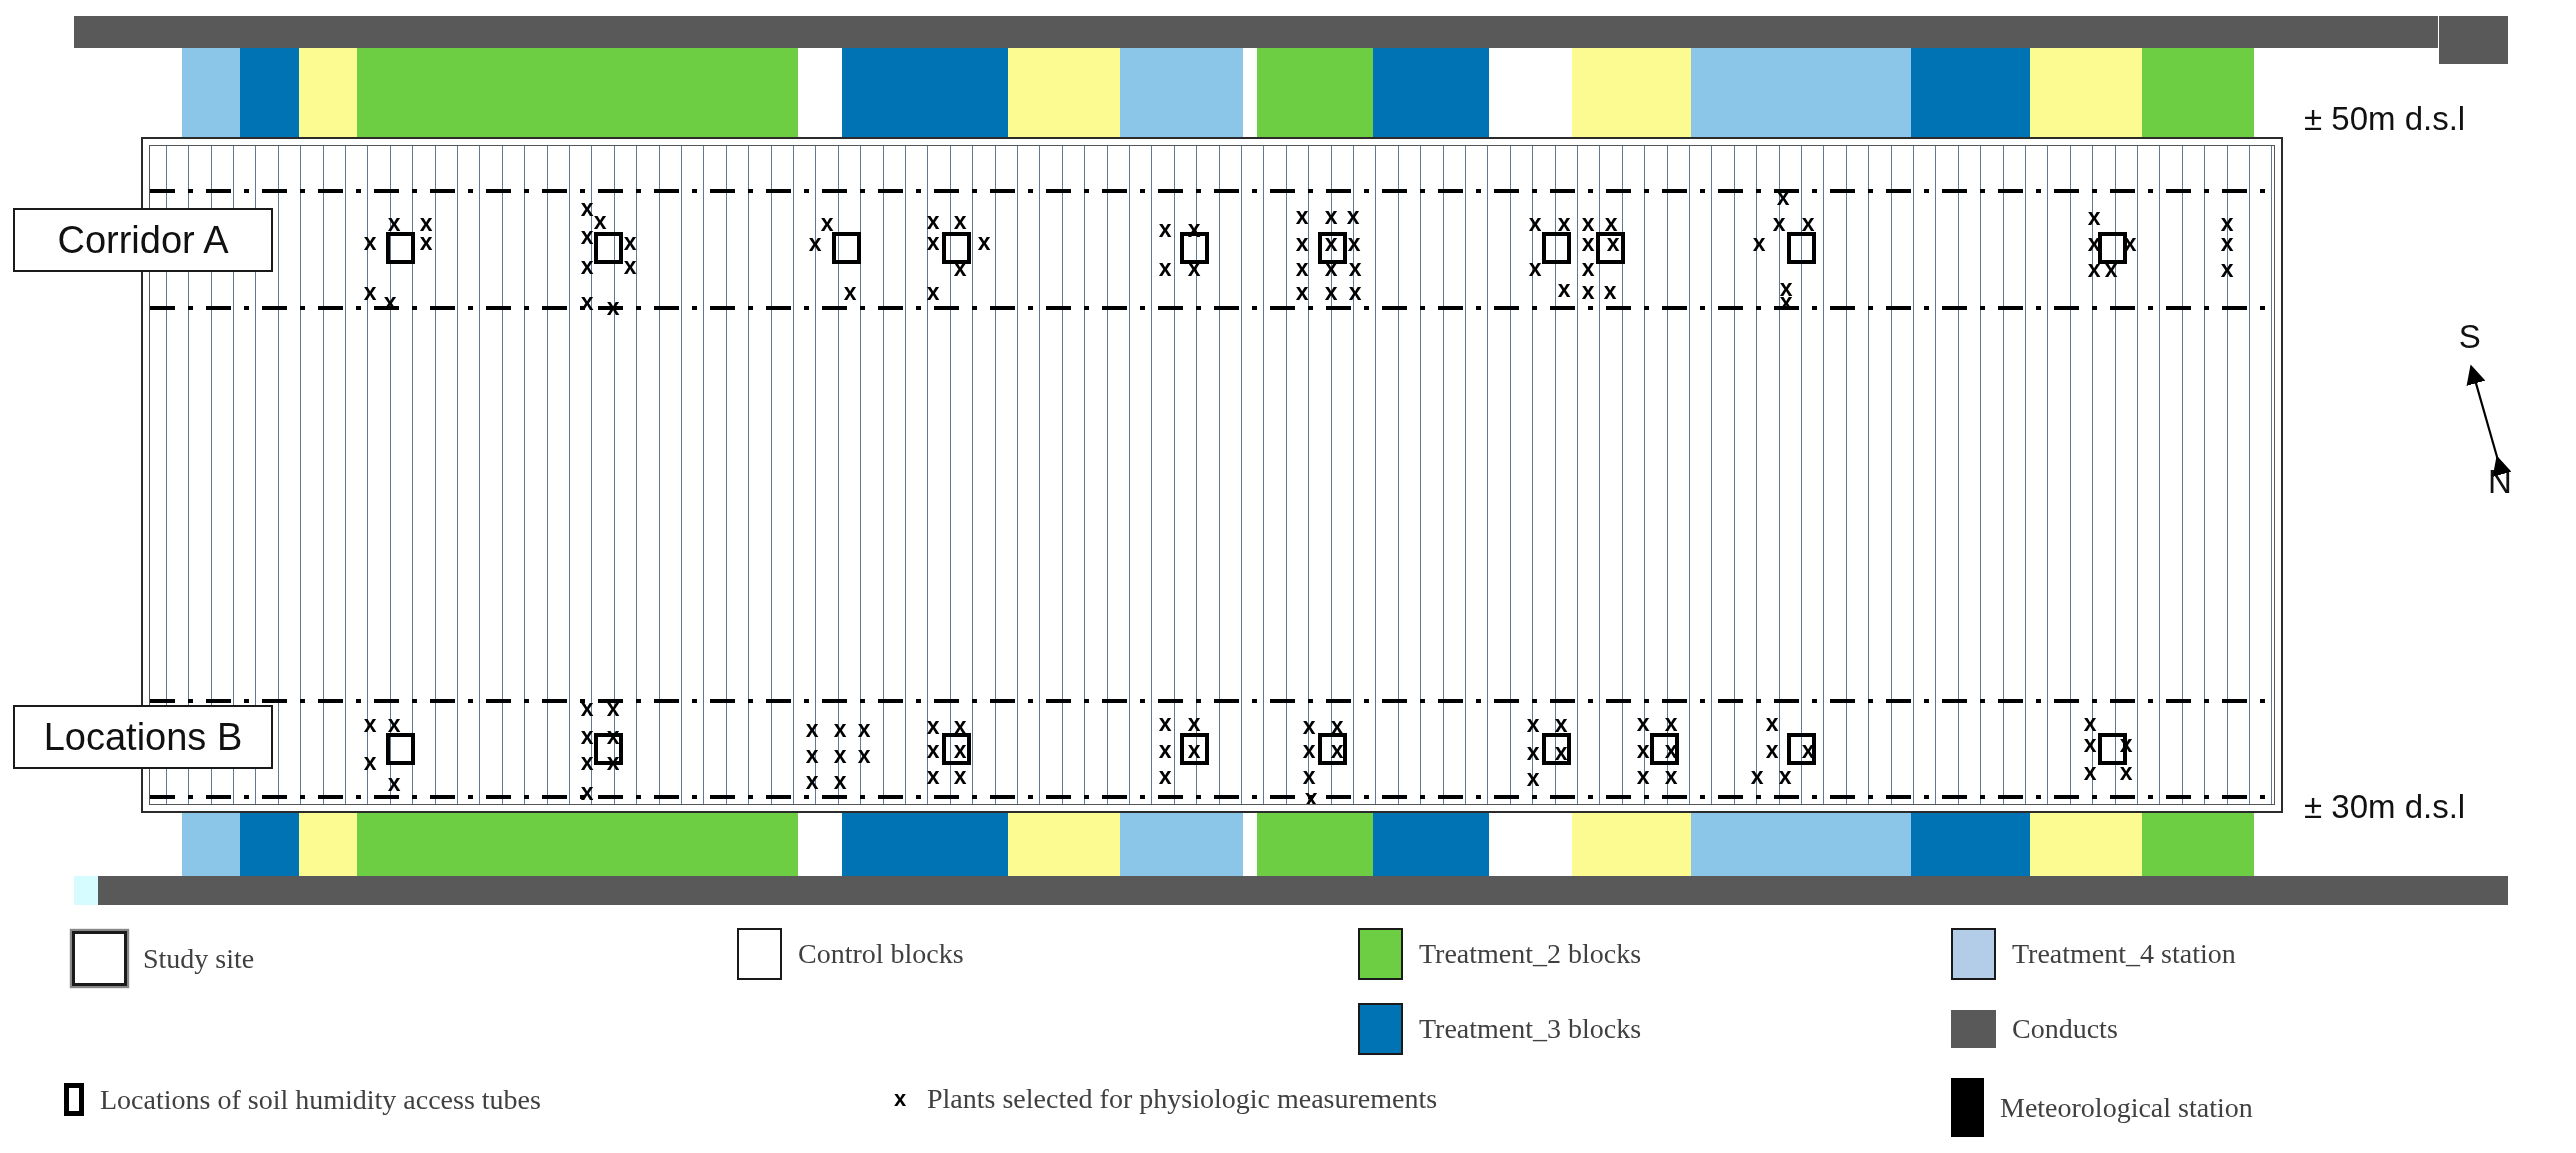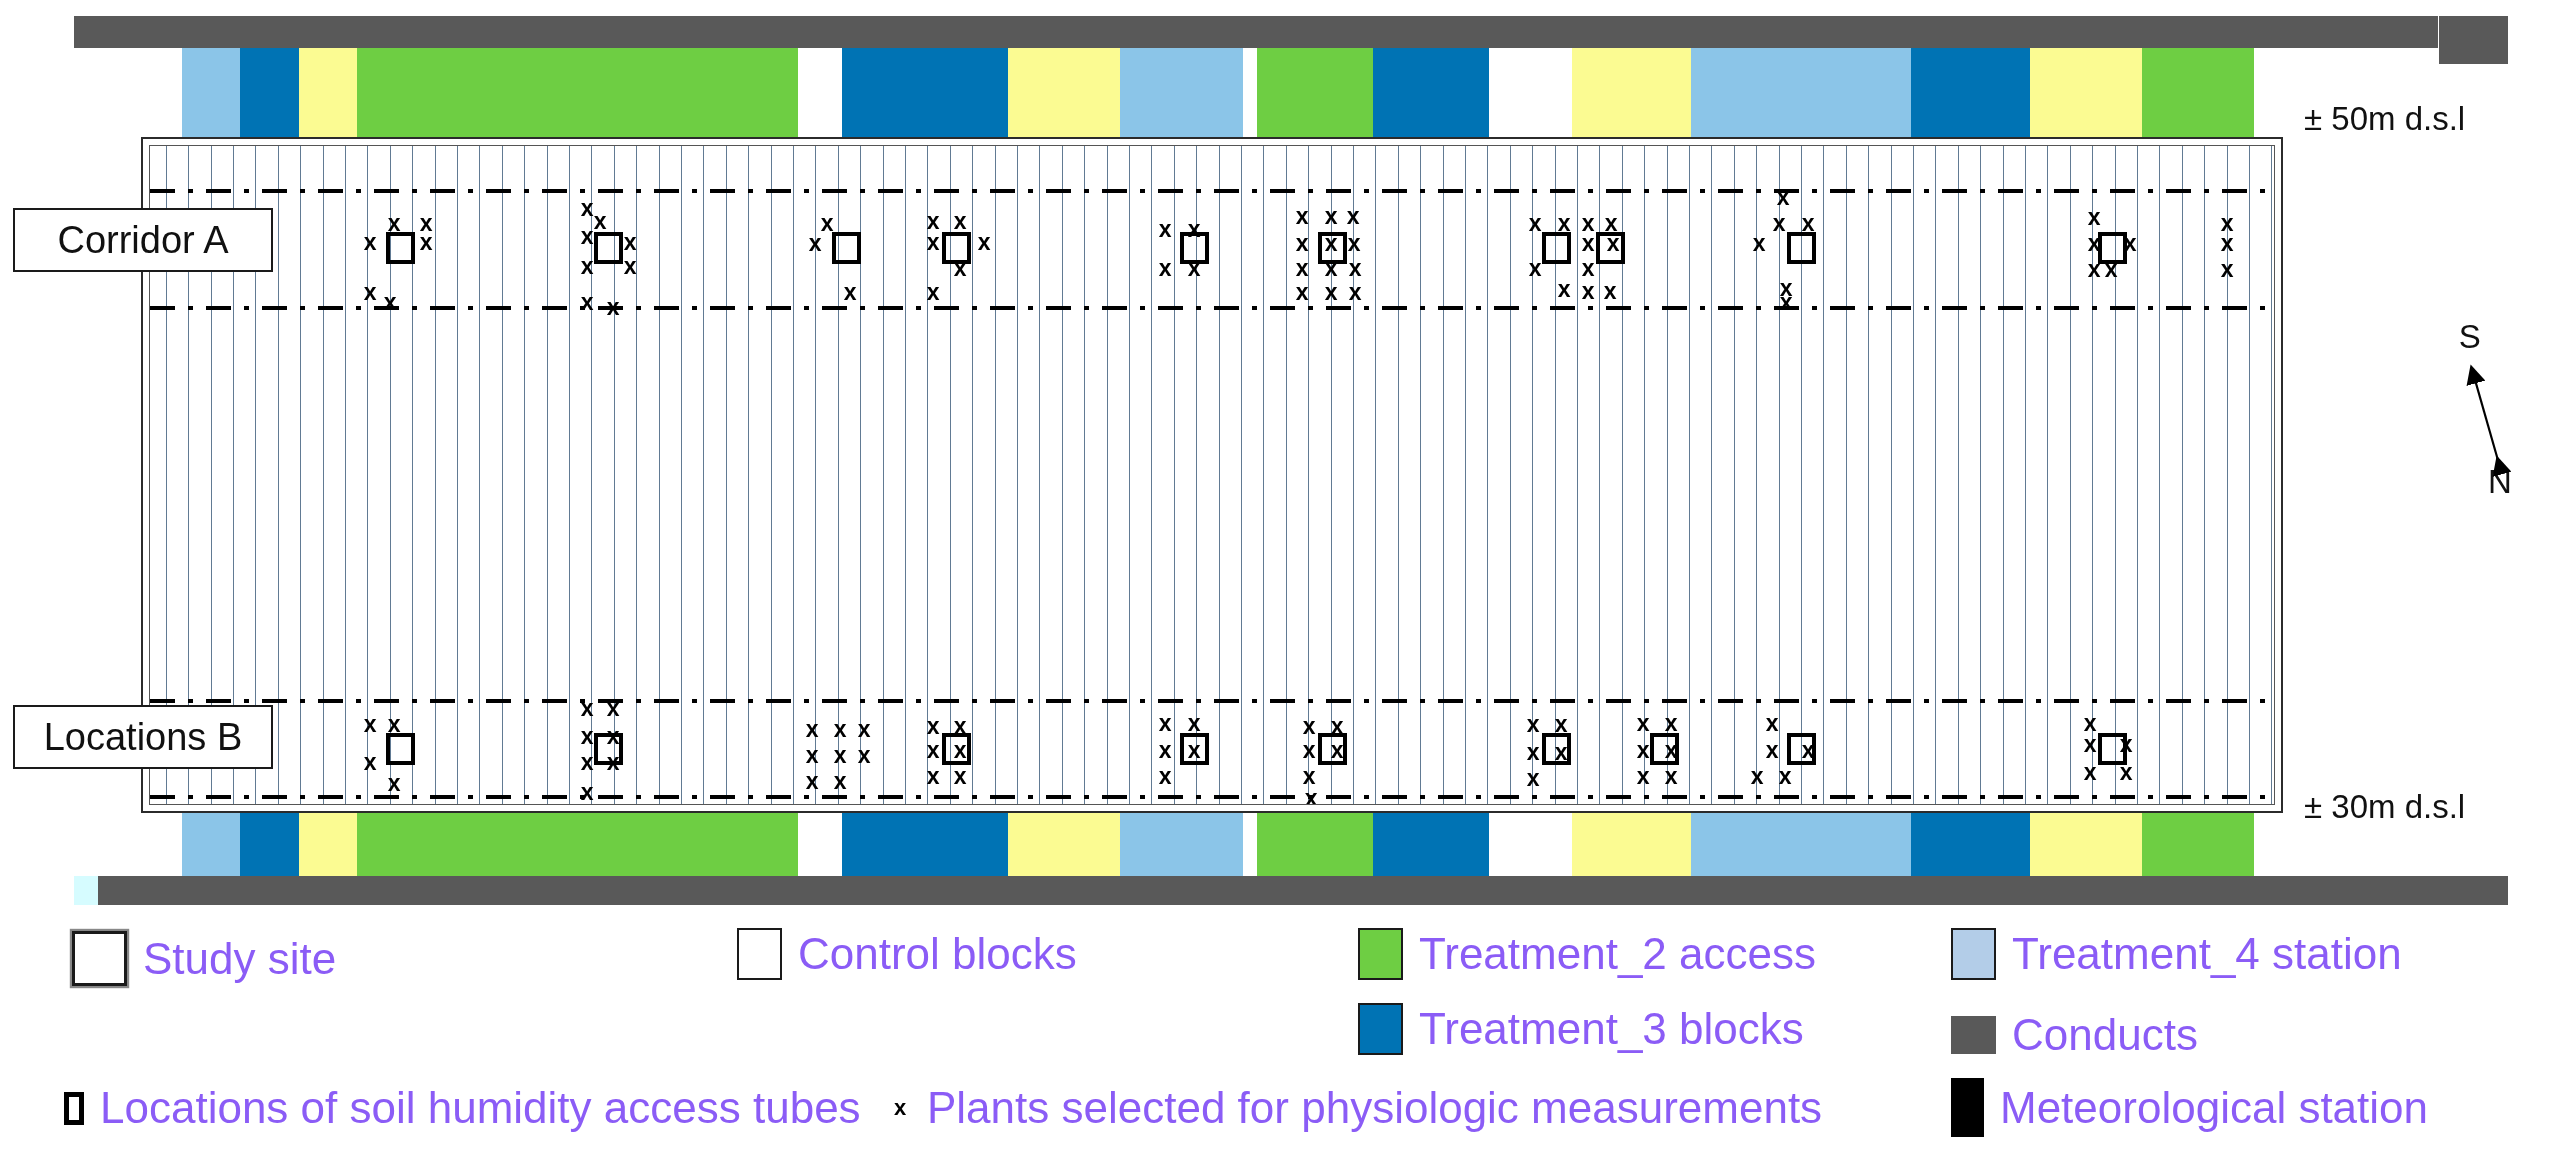--- a/index.html
+++ b/index.html
@@ -56,21 +56,21 @@
 
   
   #compass{position:absolute;left:2450px;top:318px;width:87px;height:188px;}
   #compass .lbl{position:absolute;font-size:33px;color:#111;}
   #compass #lbl-s{left:8.7px;top:0;}
   #compass #lbl-n{left:38px;top:145px;}
 
   
   #legend{position:absolute;left:0;top:918px;width:2576px;height:238px;}
   .lg-item{position:absolute;display:flex;align-items:center;}
-  .lg-label{font-size:44px;color:#8b5cf6;white-space:nowrap;margin-left:16px;}
+  .lg-label{font-size:28px;color:#404040;white-space:nowrap;margin-left:16px;font-family:Liberation Serif, serif;}
   .sw{width:45px;height:52px;box-sizing:border-box;border:2.2px solid #1a1a1a;}
   .sw.ctrl{background:#fff;}
   .sw.t1{background:#fbfb92;}
   .sw.t2{background:#6ece43;}
   .sw.t3{background:#0073b4;}
   .sw.t4{background:#b3cde8;}
   .sw.conduct{background:#595959;border:none;height:38px;}
   .sw.met{background:#000;border:none;width:33px;height:59px;}
   .sw.study{width:55px;height:55px;border:3.6px solid #1a1a1a;background:#fff;
             box-shadow:inset 0 0 0 2.9px #fff, 0 0 0 2.2px #888;}
@@ -398,21 +398,21 @@
     <div class="lg-item" style="left: 64px; top: 165px;">
       <div class="sw tube-ic"></div>
       <span class="lg-label">Locations of soil humidity access tubes</span>
     </div>
     <div class="lg-item" style="left: 889px; top: 165px;">
       <div class="x-ic">x</div>
       <span class="lg-label">Plants selected for physiologic measurements</span>
     </div>
     <div class="lg-item" style="left: 1358px; top: 10px;">
       <div class="sw t2"></div>
-      <span class="lg-label">Treatment_2 access</span>
+      <span class="lg-label">Treatment_2 blocks</span>
     </div>
     <div class="lg-item" style="left: 1358px; top: 85px;">
       <div class="sw t3"></div>
       <span class="lg-label">Treatment_3 blocks</span>
     </div>
     <div class="lg-item" style="left: 1951px; top: 10px;">
       <div class="sw t4"></div>
       <span class="lg-label">Treatment_4 station</span>
     </div>
     <div class="lg-item" style="left: 1951px; top: 92px;">

